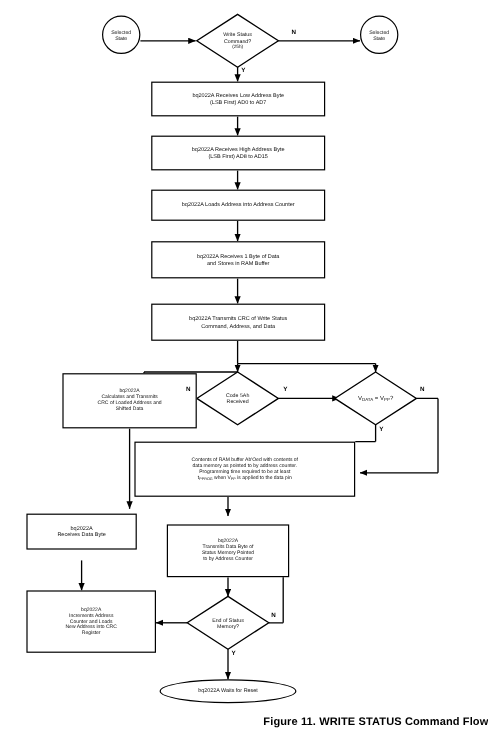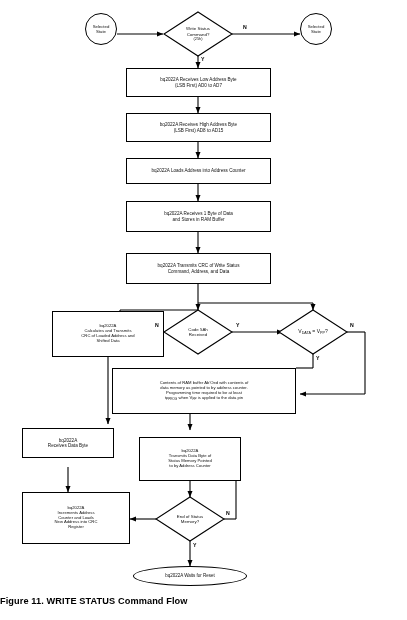--- a/index.html
+++ b/index.html
@@ -71,21 +71,21 @@
     font-size: 5.2px;
     font-weight: 700;
     color: #000;
     font-family: "Liberation Sans", sans-serif;
   }
   .caption {
     position: absolute;
     left: 0;
     top: 596px;
     width: 407px;
-    text-align: left;
+    text-align: right;
     font-size: 9.2px;
     font-weight: 700;
     color: #000;
     letter-spacing: 0.1px;
   }
   sub { font-size: 0.74em; vertical-align: -0.22em; }
 </style>
 </head>
 <body>
 

